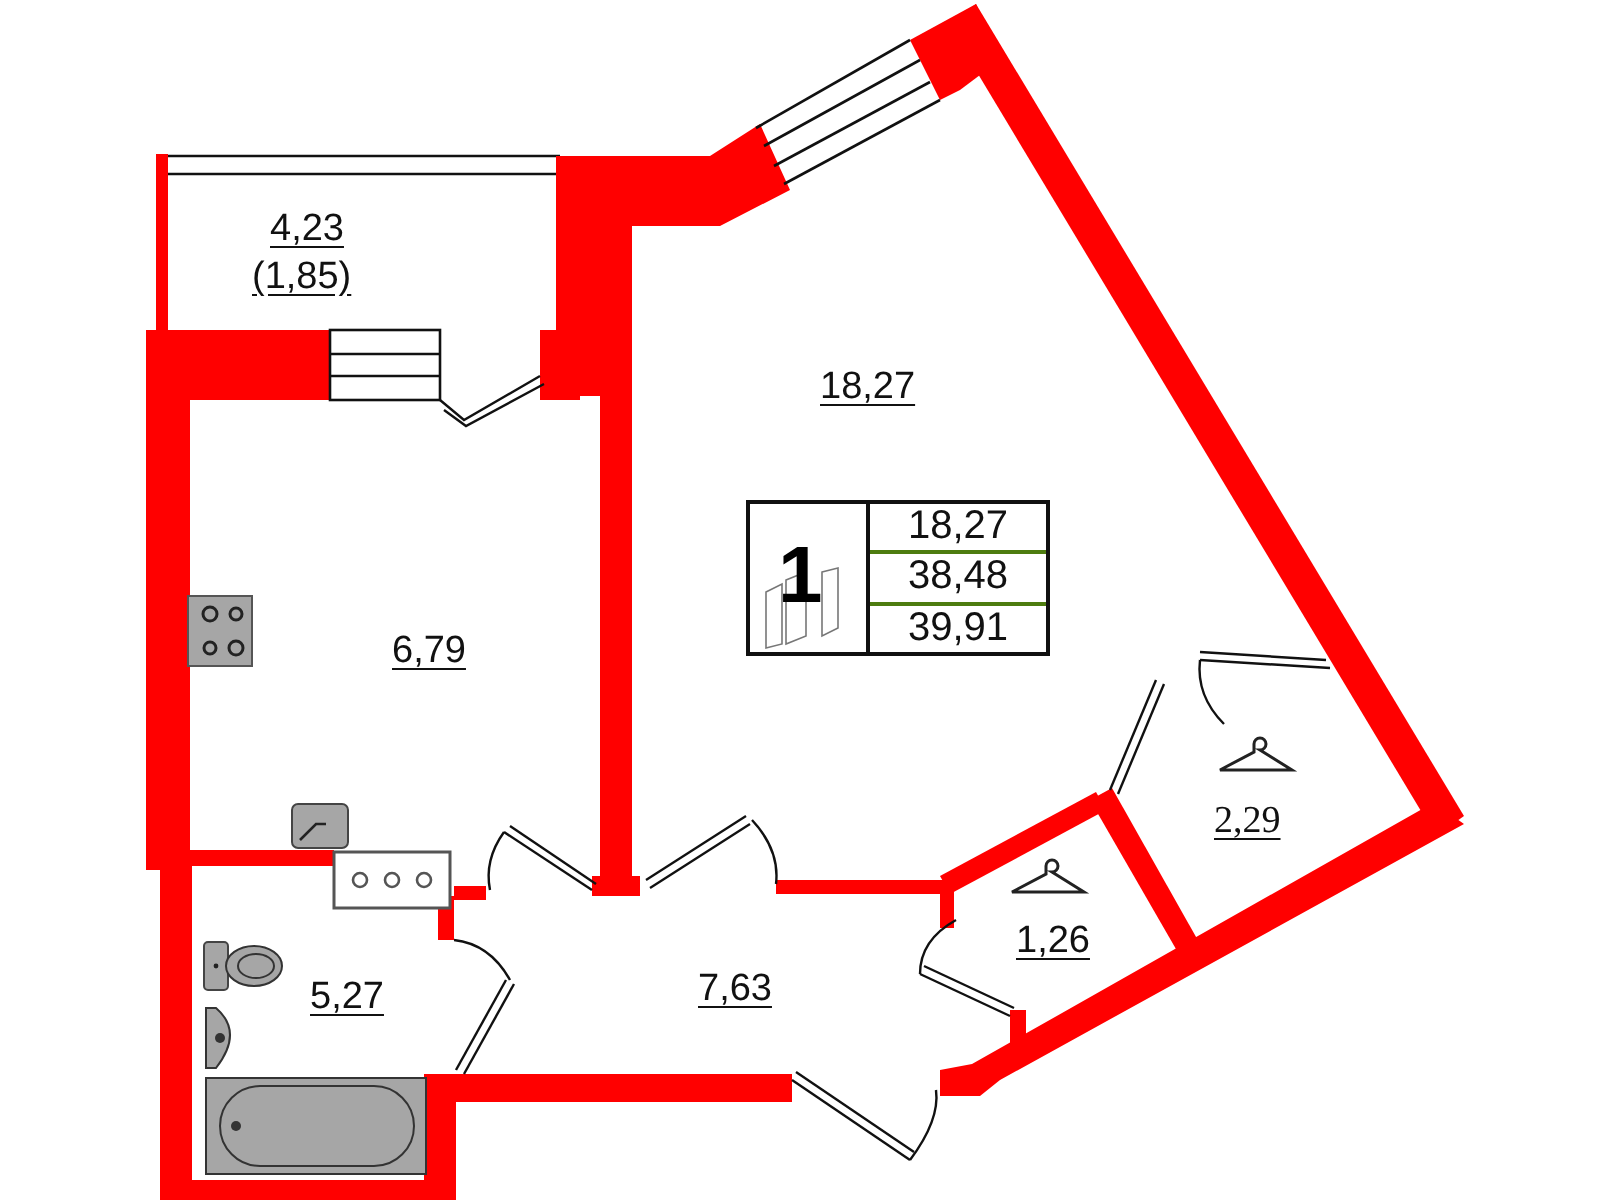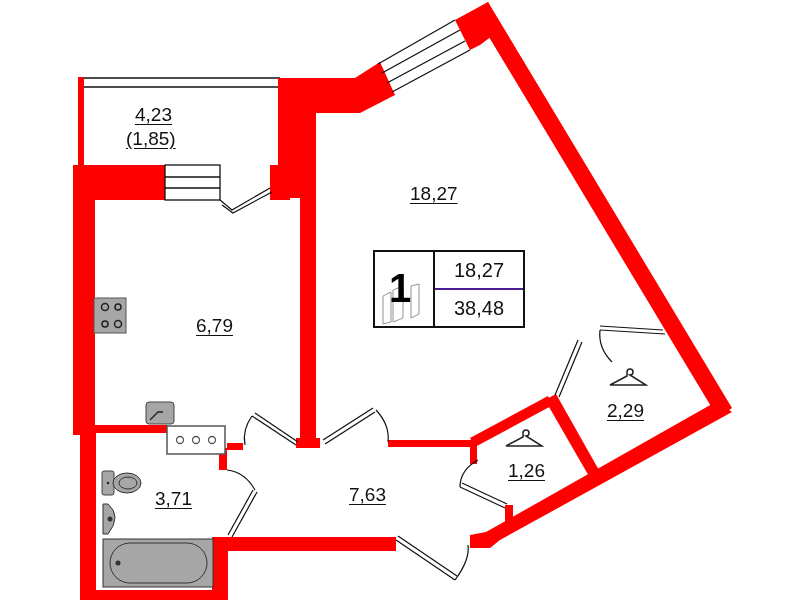--- a/index.html
+++ b/index.html
@@ -4,21 +4,21 @@
 <style>
   html, body { margin:0; padding:0; background:#fff; }
   body { width:800px; height:600px; position:relative; overflow:hidden; font-family:"Liberation Sans", sans-serif; }
   #plan { position:absolute; left:0; top:0; width:800px; height:600px; }
   .area-label { position:absolute; font-size:19px; color:#111; text-decoration:underline; text-underline-offset:3px; text-align:center; white-space:nowrap; }
   .summary { position:absolute; left:373px; top:250px; width:152px; height:78px; border:2px solid #111; box-sizing:border-box; background:#fff; display:flex; }
   .summary .left { width:58px; border-right:2px solid #111; position:relative; }
   .summary .rooms { position:absolute; left:14px; top:16px; font-size:40px; font-weight:bold; line-height:40px; color:#000; }
   .summary .right { flex:1; display:flex; flex-direction:column; }
   .summary .cell { flex:1; font-size:20px; display:flex; align-items:center; justify-content:center; color:#111; }
-  .summary .cell + .cell { border-top:2px solid #4c1d95; }
+  .summary .cell + .cell { border-top:2px solid #4d7c0f; }
 </style>
 </head>
 <body>
 
 <svg id="plan" viewBox="0 0 800 600" xmlns="http://www.w3.org/2000/svg">
 
   <g stroke="#111" stroke-width="1.3" fill="none">
     <line x1="84" y1="78" x2="280" y2="78"></line>
     <line x1="84" y1="87" x2="280" y2="87"></line>
   </g>
@@ -154,33 +154,34 @@
   </g>
   <g stroke="#222" stroke-width="1.5" fill="none">
     <path d="M526,436 a3,3 0 1 0 -3,-3 l0,4 l-17,9 l36,0 z"></path>
   </g>
 </svg>
 
 <div class="area-label" style="left:135px;top:104px;">4,23</div>
 <div class="area-label" style="left:126px;top:128px;">(1,85)</div>
 <div class="area-label" style="left:410px;top:183px;">18,27</div>
 <div class="area-label" style="left:196px;top:315px;">6,79</div>
-<div class="area-label" style="left:155px;top:488px;">3,71</div>
+<div class="area-label" style="left:155px;top:488px;">5,27</div>
 <div class="area-label" style="left:349px;top:484px;">7,63</div>
 <div class="area-label" style="left:508px;top:460px;">1,26</div>
-<div class="area-label" style="left:607px;top:400px;">2,29</div>
+<div class="area-label" style="left:607px;top:400px;font-family:Liberation Serif, serif;">2,29</div>
 
 <div class="summary">
   <div class="left">
     <svg width="56" height="74" style="position:absolute;left:0;top:0;">
       <g stroke="#777" stroke-width="0.8" fill="none">
         <polygon points="8,44 16,40 16,70 8,72"></polygon>
         <polygon points="18,38 28,34 28,66 18,70"></polygon>
         <polygon points="36,34 44,32 44,62 36,66"></polygon>
       </g>
     </svg>
     <span class="rooms">1</span>
   </div>
   <div class="right">
     <div class="cell">18,27</div>
     <div class="cell">38,48</div>
+    <div class="cell">39,91</div>
   </div>
 </div>
 
 </body></html>

